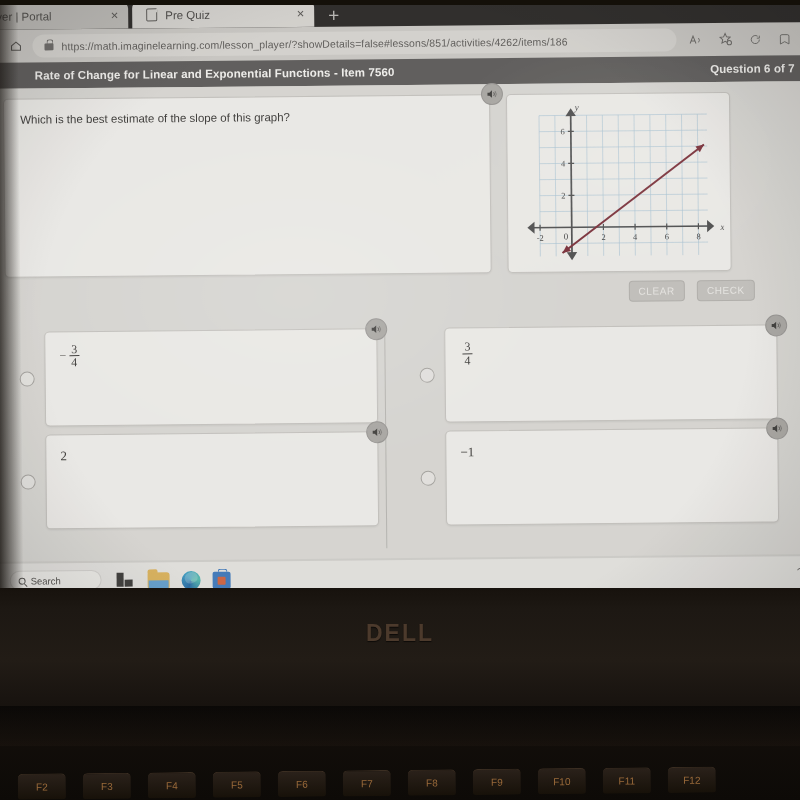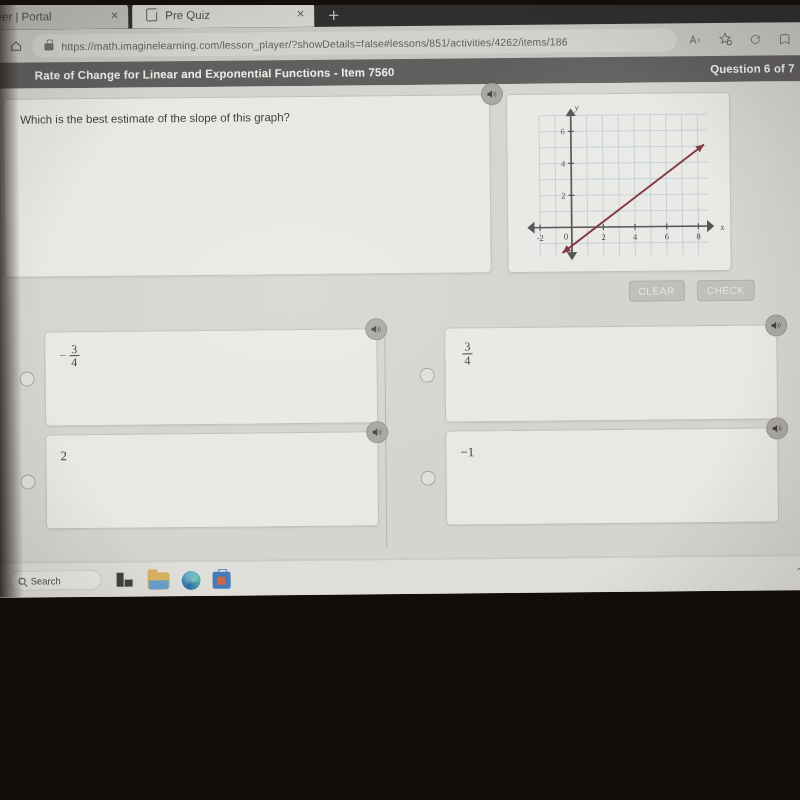--- a/index.html
+++ b/index.html
@@ -672,14 +672,31 @@
       <div class="tb-chevron">⌃</div>
     </div>
 
     <div class="glare"></div>
     <div class="vignette"></div>
     <div class="darkside"></div>
   </div>
 
   <div class="topstrip"></div>
 
+  <div class="bezel">
+    <div class="dell">DELL</div>
+    <div class="hinge"></div>
+    <div class="keyrow" id="keyrow">
+        <div class="key">F2</div>
+        <div class="key">F3</div>
+        <div class="key">F4</div>
+        <div class="key">F5</div>
+        <div class="key">F6</div>
+        <div class="key">F7</div>
+        <div class="key">F8</div>
+        <div class="key">F9</div>
+        <div class="key">F10</div>
+        <div class="key">F11</div>
+        <div class="key">F12</div>
+      </div>
+  </div>
 
 </div>
 
 </body></html>

